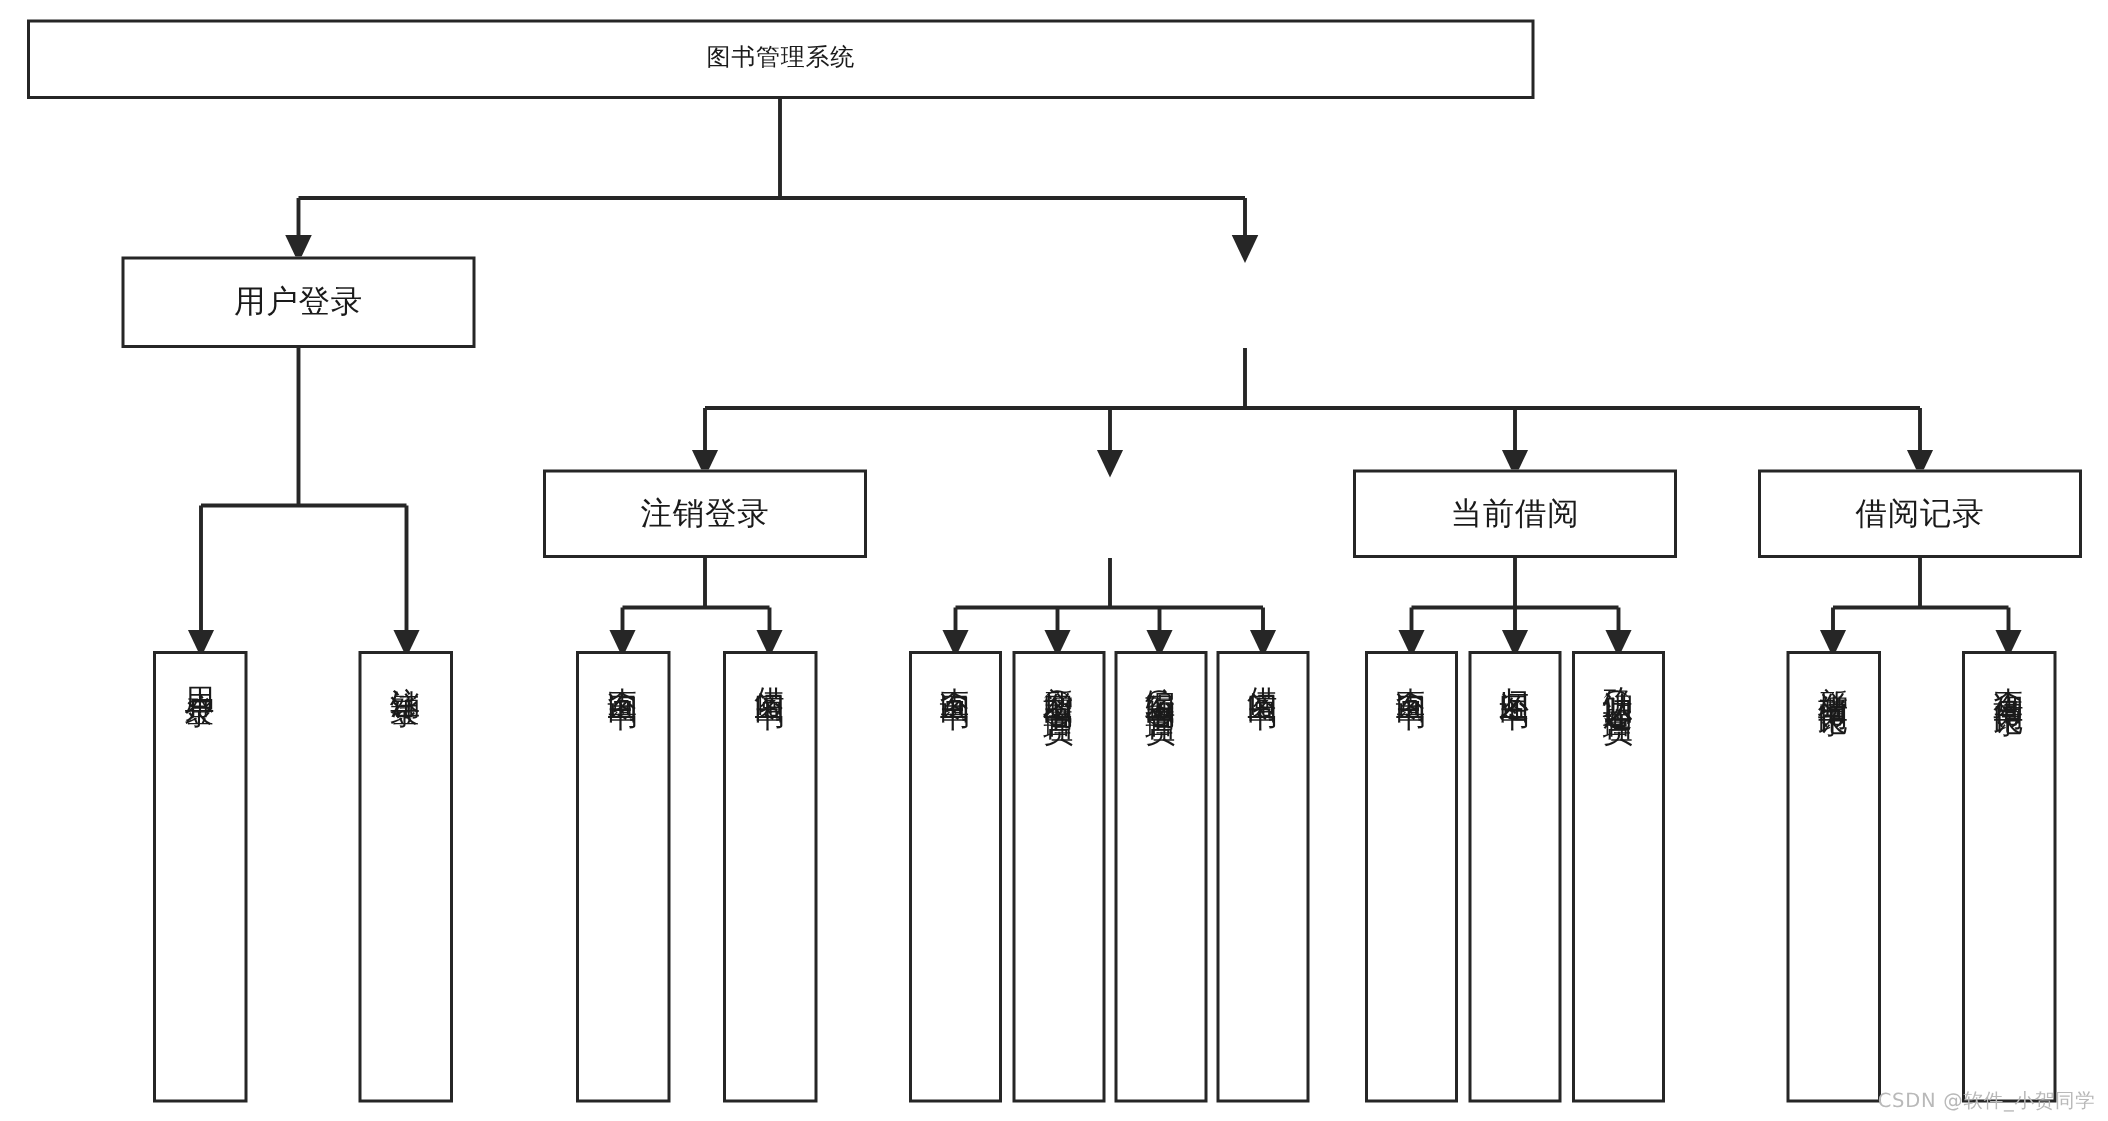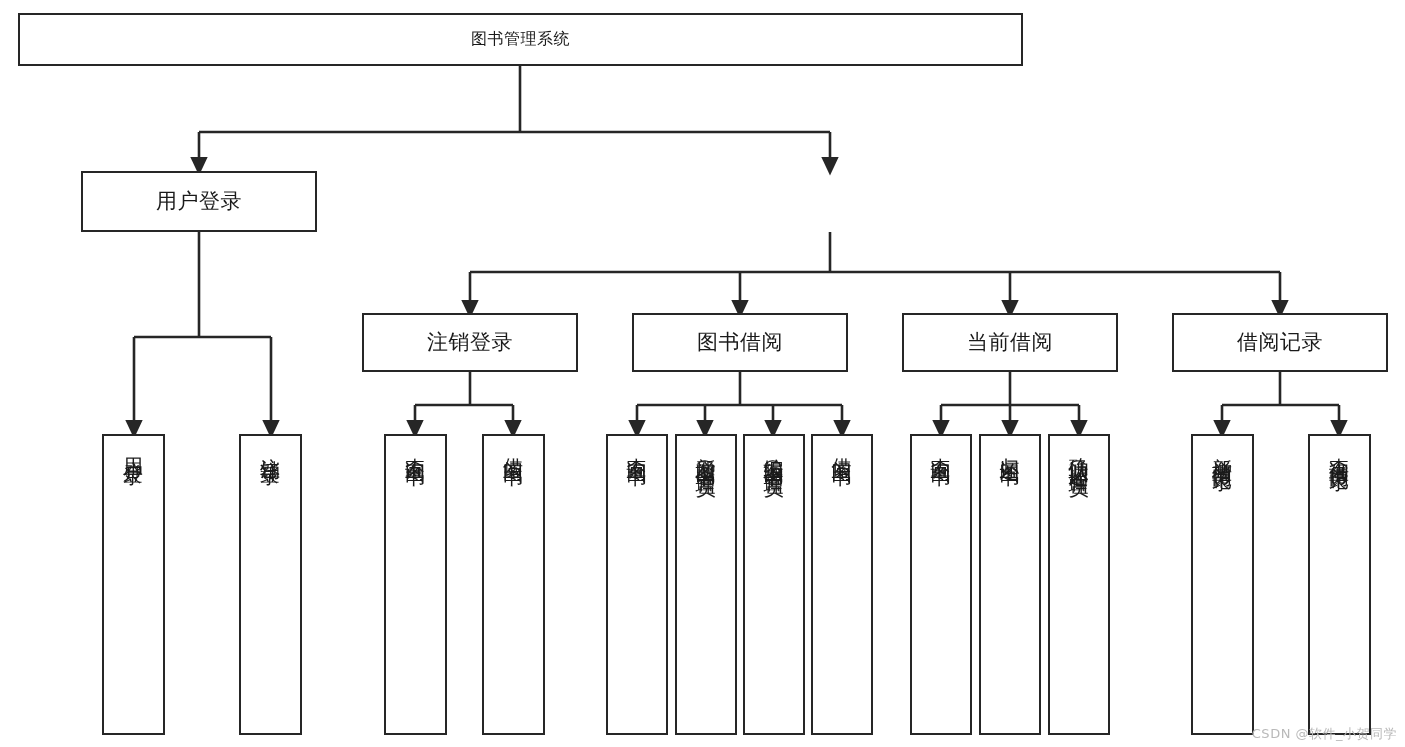--- a/index.html
+++ b/index.html
@@ -136,23 +136,20 @@
     <span class="label">图书管理系统</span>
   </div>
 
   <div class="node horiz" style="left:81px; top:171px; width:236px; height:61px;">
     <span class="label">用户登录</span>
   </div>
 
   <div class="node horiz" style="left:362px; top:313px; width:216px; height:59px;">
     <span class="label">注销登录</span>
   </div>
-  <div class="node horiz" style="left:632px; top:313px; width:216px; height:59px;">
-    <span class="label">图书借阅</span>
-  </div>
   <div class="node horiz" style="left:902px; top:313px; width:216px; height:59px;">
     <span class="label">当前借阅</span>
   </div>
   <div class="node horiz" style="left:1172px; top:313px; width:216px; height:59px;">
     <span class="label">借阅记录</span>
   </div>
 
   <div class="node vert" style="left:102px; top:434px; width:63px; height:301px;">
     <span class="label">用户登录</span>
   </div>

